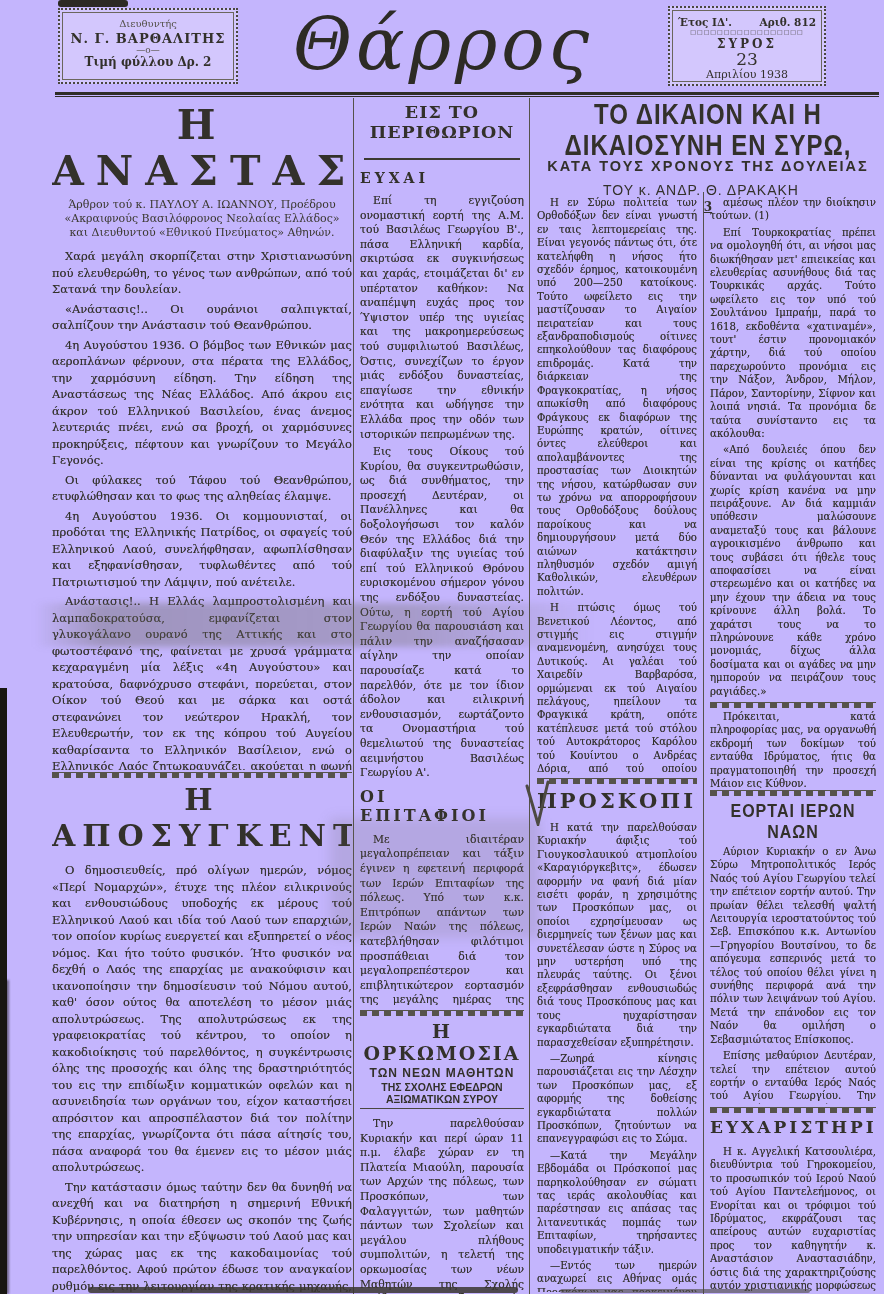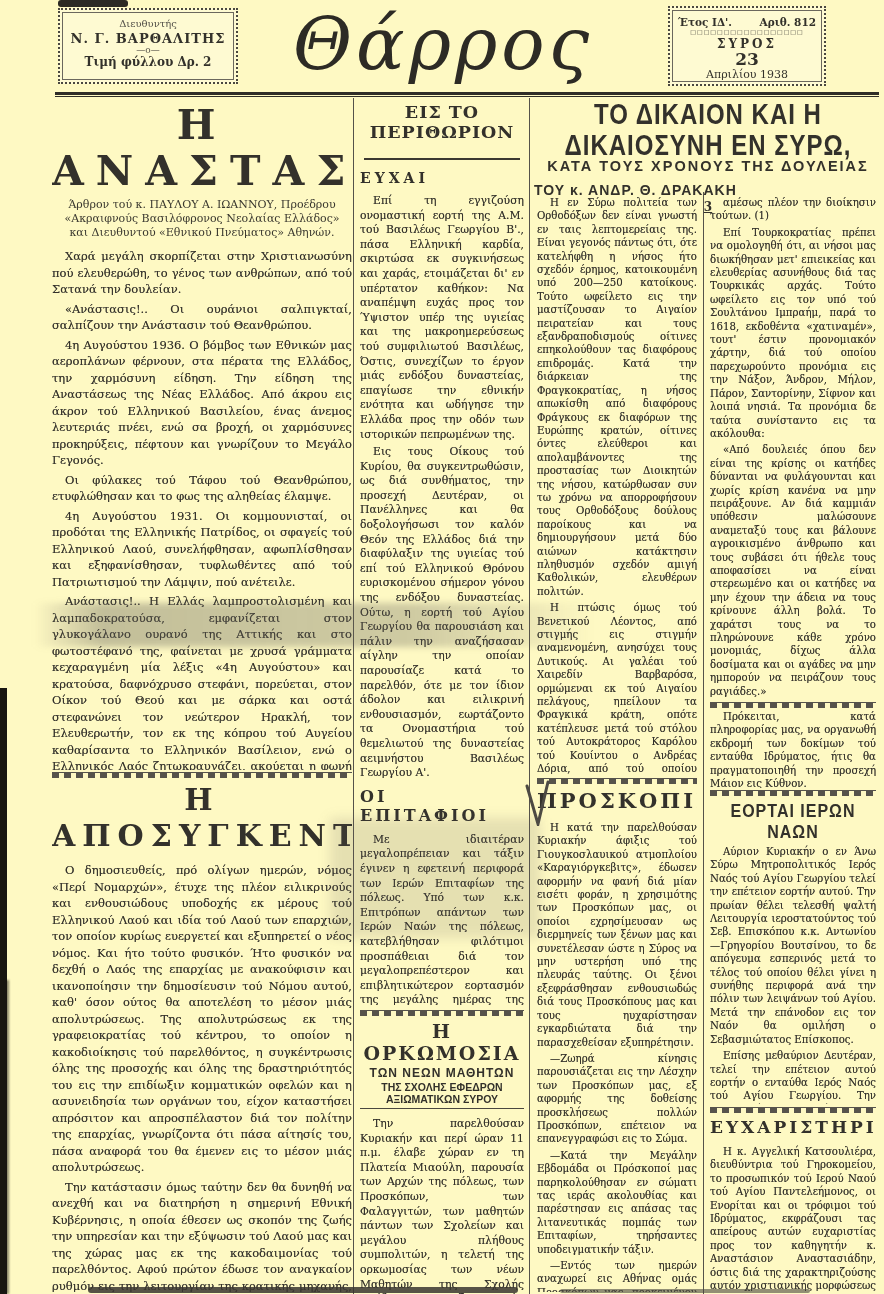--- a/index.html
+++ b/index.html
@@ -1,30 +1,30 @@
 <!DOCTYPE html>
 <html><head>
 <meta charset="utf-8">
 <style>
   html,body{margin:0;padding:0;background:#b9b7b2;}
-  .page{position:relative;width:884px;height:1294px;background:#fef9c3;overflow:hidden;
+  .page{position:relative;width:884px;height:1294px;background:#c4b5fd;overflow:hidden;
         font-family:"DejaVu Serif",serif;color:#33312b;}
   
   .box{position:absolute;border:2px dotted #4a473f;outline:1px solid #6b675d;outline-offset:-5px;
        text-align:center;padding-top:8px;box-sizing:border-box;background:rgba(255,255,255,.25);}
   .lbox{left:58px;top:8px;width:180px;height:76px;}
   .rbox{left:668px;top:6px;width:158px;height:80px;}
   .lbox .role{font-size:10px;color:#55524a;}
   .lbox .dname{font-size:13px;font-weight:bold;letter-spacing:1px;margin-top:2px;}
   .lbox .sep{font-size:9px;color:#55524a;line-height:8px;}
   .lbox .price{font-size:12px;font-weight:bold;margin-top:1px;}
   .rbox .yi{font-size:10.5px;font-weight:bold;display:flex;justify-content:space-between;padding:0 8px;}
   .rbox .orn{font-family:"DejaVu Sans",sans-serif;font-size:6px;letter-spacing:1px;color:#45423b;line-height:8px;}
   .rbox .city{font-size:12px;font-weight:bold;letter-spacing:3px;margin-top:1px;}
-  .rbox .day{font-size:17px;font-weight:bold;line-height:17px;}
+  .rbox .day{font-size:17px;font-weight:normal;line-height:17px;}
   .rbox .date{font-size:11px;}
   .masthead{position:absolute;left:238px;top:-2px;width:410px;height:94px;text-align:center;
             font-style:italic;font-size:72px;line-height:92px;color:#2d2b25;letter-spacing:4px;}
   .toprule{position:absolute;left:55px;top:92px;width:824px;height:5px;
            border-top:3px solid #2f2d27;border-bottom:1px solid #2f2d27;box-sizing:border-box;}
   
   .vrule{position:absolute;width:1px;background:#55524a;}
   
   .blk{position:absolute;overflow:hidden;box-sizing:border-box;}
   .b p{margin:0 0 3px;text-indent:13px;text-align:justify;
@@ -45,22 +45,22 @@
   .h-ork{font-size:19px;font-weight:bold;letter-spacing:2px;text-align:center;margin:4px 0 2px;}
   .h-ork-s1{font-family:"Liberation Sans",sans-serif;font-size:12px;font-weight:bold;letter-spacing:1px;
             text-align:center;margin:0 0 1px;}
   .h-ork-s2{font-family:"Liberation Sans",sans-serif;font-size:10.5px;font-weight:bold;text-align:center;
             border-bottom:1px solid #4a473f;padding-bottom:3px;margin:0 0 8px;}
   .dik-head{position:absolute;left:534px;top:99px;width:348px;height:92px;text-align:center;}
   .h-dik{font-family:"Liberation Sans",sans-serif;font-size:24px;font-weight:bold;letter-spacing:1px;
          line-height:26px;margin:0;transform:scaleY(1.2);transform-origin:top center;}
   .h-dik2{font-family:"Liberation Sans",sans-serif;font-size:14.5px;font-weight:bold;letter-spacing:2px;
           line-height:18px;margin:6px 0 0;}
-  .h-dik3{font-family:"Liberation Sans",sans-serif;font-size:14px;font-weight:bold;letter-spacing:1px;
-          text-align:left;padding-right:14px;margin:7px 0 0;}
+  .h-dik3{font-family:"Liberation Sans",sans-serif;font-size:14px;font-weight:normal;letter-spacing:1px;
+          text-align:center;padding-right:14px;margin:7px 0 0;}
   .dik-part{font-size:12px;font-weight:bold;text-align:center;margin-top:2px;text-decoration:underline;}
   .h-prosk{font-size:21px;font-weight:bold;letter-spacing:3px;text-align:center;margin:2px 0 8px;}
   .h-eortai{font-family:"Liberation Sans",sans-serif;font-size:16px;font-weight:bold;letter-spacing:1px;
             text-align:center;margin:3px 0 8px;transform:scaleY(1.15);transform-origin:top center;}
   .h-euxar{font-size:17px;font-weight:bold;letter-spacing:3px;text-align:center;margin:3px 0 8px;}
   
   .smear{position:absolute;left:34px;top:603px;width:560px;height:44px;pointer-events:none;
          background:linear-gradient(90deg,rgba(99,96,87,0),rgba(99,96,87,.38) 12%,rgba(99,96,87,.30) 68%,rgba(99,96,87,0));
          filter:blur(3px);}
   .smear2{position:absolute;left:330px;top:818px;width:210px;height:120px;pointer-events:none;
@@ -103,21 +103,21 @@
   <div class="vrule" style="left:529px;top:98px;height:1196px;"></div>
   <div class="vrule" style="left:703px;top:192px;height:1102px;"></div>
 
   <div class="blk b sz1" style="left:52px;top:100px;width:300px;height:670px;">
     <div class="h-anast">Η ΑΝΑΣΤΑΣΙΣ</div>
     <div class="sub-anast">Άρθρον τού κ. ΠΑΥΛΟΥ Α. ΙΩΑΝΝΟΥ, Προέδρου «Ακραιφνούς Βασιλόφρονος Νεολαίας Ελλάδος» και Διευθυντού «Εθνικού Πνεύματος» Αθηνών.</div>
     <p>Χαρά μεγάλη σκορπίζεται στην Χριστιανωσύνη πού ελευθερώθη, το γένος των ανθρώπων, από τού Σατανά την δουλείαν.</p>
     <p>«Ανάστασις!.. Οι ουράνιοι σαλπιγκταί, σαλπίζουν την Ανάστασιν τού Θεανθρώπου.</p>
     <p>4η Αυγούστου 1936. Ο βόμβος των Εθνικών μας αεροπλάνων φέρνουν, στα πέρατα της Ελλάδος, την χαρμόσυνη είδηση. Την είδηση της Αναστάσεως της Νέας Ελλάδος. Από άκρου εις άκρον τού Ελληνικού Βασιλείου, ένας άνεμος λευτεριάς πνέει, ενώ σα βροχή, οι χαρμόσυνες προκηρύξεις, πέφτουν και γνωρίζουν το Μεγάλο Γεγονός.</p>
     <p>Οι φύλακες τού Τάφου τού Θεανθρώπου, ετυφλώθησαν και το φως της αληθείας έλαμψε.</p>
-    <p>4η Αυγούστου 1931. Οι κομμουνισταί, οι προδόται της Ελληνικής Πατρίδος, οι σφαγείς τού Ελληνικού Λαού, συνελήφθησαν, αφωπλίσθησαν και εξηφανίσθησαν, τυφλωθέντες από τού Πατριωτισμού την Λάμψιν, πού ανέτειλε.</p>
+    <p>4η Αυγούστου 1936. Οι κομμουνισταί, οι προδόται της Ελληνικής Πατρίδος, οι σφαγείς τού Ελληνικού Λαού, συνελήφθησαν, αφωπλίσθησαν και εξηφανίσθησαν, τυφλωθέντες από τού Πατριωτισμού την Λάμψιν, πού ανέτειλε.</p>
     <p>Ανάστασις!.. Η Ελλάς λαμπροστολισμένη και λαμπαδοκρατούσα, εμφανίζεται στον γλυκογάλανο ουρανό της Αττικής και στο φωτοστέφανό της, φαίνεται με χρυσά γράμματα κεχαραγμένη μία λέξις «4η Αυγούστου» και κρατούσα, δαφνόχρυσο στεφάνι, πορεύεται, στον Οίκον τού Θεού και με σάρκα και οστά στεφανώνει τον νεώτερον Ηρακλή, τον Ελευθερωτήν, τον εκ της κόπρου τού Αυγείου καθαρίσαντα το Ελληνικόν Βασίλειον, ενώ ο Ελληνικός Λαός ζητωκραυγάζει, ακούεται η φωνή τού Ποιμενάρχου, Εθνικού μας Κυβερνήτου Ιωάννου Μεταξά, να καλεί τους Έλληνας στο «Δεύτε λάβετε φως αληθινόν» και ο Λαός με τα καθαρά χέρια δέχεται το φως τού Εθνικισμού, το σωτήριον φως, το φως της 4ης Αυγούστου.</p>
 
   </div>
 
   <div class="chain-abs" style="left:52px;top:772px;width:300px;"></div>
 
   <div class="blk b sz1" style="left:52px;top:780px;width:300px;height:512px;">
     <div class="h-apos">Η ΑΠΟΣΥΓΚΕΝΤΡΩΣΙΣ</div>
     <p>Ο δημοσιευθείς, πρό ολίγων ημερών, νόμος «Περί Νομαρχών», έτυχε της πλέον ειλικρινούς και ενθουσιώδους υποδοχής εκ μέρους τού Ελληνικού Λαού και ιδία τού Λαού των επαρχιών, τον οποίον κυρίως ευεργετεί και εξυπηρετεί ο νέος νόμος. Και ήτο τούτο φυσικόν. Ήτο φυσικόν να δεχθή ο Λαός της επαρχίας με ανακούφισιν και ικανοποίησιν την δημοσίευσιν τού Νόμου αυτού, καθ' όσον ούτος θα αποτελέση το μέσον μιάς απολυτρώσεως. Της απολυτρώσεως εκ της γραφειοκρατίας τού κέντρου, το οποίον η κακοδιοίκησις τού παρελθόντος, η συγκέντρωσις όλης της προσοχής και όλης της δραστηριότητός του εις την επιδίωξιν κομματικών οφελών και η ασυνειδησία των οργάνων του, είχον καταστήσει απρόσιτον και απροσπέλαστον διά τον πολίτην της επαρχίας, γνωρίζοντα ότι πάσα αίτησίς του, πάσα αναφορά του θα έμενεν εις το μέσον μιάς απολυτρώσεως.</p>
     <p>Την κατάστασιν όμως ταύτην δεν θα δυνηθή να ανεχθή και να διατηρήση η σημερινή Εθνική Κυβέρνησις, η οποία έθεσεν ως σκοπόν της ζωής την υπηρεσίαν και την εξύψωσιν τού Λαού μας και της χώρας μας εκ της κακοδαιμονίας τού παρελθόντος. Αφού πρώτον έδωσε τον αναγκαίον ρυθμόν εις την λειτουργίαν της κρατικής μηχανής, αφού έδωσε εις τα κρατικά όργανα να εννοήσουν την αποστολήν των και τας υποχρεώσεις των, εμελέτησε και το μέγα ζήτημα της διοικήσεως της χώρας, κατέληξε δε εις την απόφασιν της αποκεντρωτικής διοργανώσεως τού κράτους. Διά τούτο οι επαρχιακοί πληθυσμοί υπεδέχθησαν με ειλικρινή ενθουσιασμόν το νέον νομοθέτημα, το οποίον θα τους απαλλάξη από τα δεσμά τού συγκεντρωτισμού και θα τους φέρη πλησιέστερον προς την Εθνικήν Κυβέρνησιν και την αστικότητα με την οποίαν εργάζεται αύτη.</p>
@@ -155,21 +155,21 @@
     <p>Η εν Σύρω πολιτεία των Ορθοδόξων δεν είναι γνωστή εν ταις λεπτομερείαις της. Είναι γεγονός πάντως ότι, ότε κατελήφθη η νήσος ήτο σχεδόν έρημος, κατοικουμένη υπό 200—250 κατοίκους. Τούτο ωφείλετο εις την μαστίζουσαν το Αιγαίον πειρατείαν και τους εξανδραποδισμούς οίτινες επηκολούθουν τας διαφόρους επιδρομάς. Κατά την διάρκειαν της Φραγκοκρατίας, η νήσος απωκίσθη από διαφόρους Φράγκους εκ διαφόρων της Ευρώπης κρατών, οίτινες όντες ελεύθεροι και απολαμβάνοντες της προστασίας των Διοικητών της νήσου, κατώρθωσαν συν τω χρόνω να απορροφήσουν τους Ορθοδόξους δούλους παροίκους και να δημιουργήσουν μετά δύο αιώνων κατάκτησιν πληθυσμόν σχεδόν αμιγή Καθολικών, ελευθέρων πολιτών.</p>
     <p>Η πτώσις όμως τού Βενετικού Λέοντος, από στιγμής εις στιγμήν αναμενομένη, ανησύχει τους Δυτικούς. Αι γαλέαι τού Χαιρεδίν Βαρβαρόσα, ορμώμεναι εκ τού Αιγαίου πελάγους, ηπείλουν τα Φραγκικά κράτη, οπότε κατέπλευσε μετά τού στόλου τού Αυτοκράτορος Καρόλου τού Κουίντου ο Ανδρέας Δόρια, από τού οποίου ανεμένετο η σωτηρία των Βενετικών κτήσεων.</p>
 
   </div>
 
   <div class="chain-abs" style="left:537px;top:778px;width:160px;"></div>
 
   <div class="blk b sz3" style="left:537px;top:786px;width:160px;height:506px;">
     <div class="h-prosk">ΠΡΟΣΚΟΠΙΚΑ</div>
     <p>Η κατά την παρελθούσαν Κυριακήν άφιξις τού Γιουγκοσλαυικού ατμοπλοίου «Καραγιόργκεβιτς», έδωσεν αφορμήν να φανή διά μίαν εισέτι φοράν, η χρησιμότης των Προσκόπων μας, οι οποίοι εχρησίμευσαν ως διερμηνείς των ξένων μας και συνετέλεσαν ώστε η Σύρος να μην υστερήση υπό της πλευράς ταύτης. Οι ξένοι εξεφράσθησαν ενθουσιωδώς διά τους Προσκόπους μας και τους ηυχαρίστησαν εγκαρδιώτατα διά την παρασχεθείσαν εξυπηρέτησιν.</p>
-    <p>—Ζωηρά κίνησις παρουσιάζεται εις την Λέσχην των Προσκόπων μας, εξ αφορμής της δοθείσης προσκλήσεως πολλών Προσκόπων, επέτειον να επανεγγραφώσι εις το Σώμα.</p>
+    <p>—Ζωηρά κίνησις παρουσιάζεται εις την Λέσχην των Προσκόπων μας, εξ αφορμής της δοθείσης εγκαρδιώτατα πολλών Προσκόπων, ζητούντων να επανεγγραφώσι εις το Σώμα.</p>
     <p>—Κατά την Μεγάλην Εβδομάδα οι Πρόσκοποί μας παρηκολούθησαν εν σώματι τας ιεράς ακολουθίας και παρέστησαν εις απάσας τας λιτανευτικάς πομπάς των Επιταφίων, τηρήσαντες υποδειγματικήν τάξιν.</p>
     <p>—Εντός των ημερών αναχωρεί εις Αθήνας ομάς Προσκόπων μας, προκειμένου να λάβη μέρος εις τας εκεί οργανουμένας προσκοπικάς εορτάς και επιδείξεις.</p>
   </div>
 
   <div class="blk b sz3" style="left:710px;top:196px;width:166px;height:502px;">
     <p>αμέσως πλέον την διοίκησιν τούτων. (1)</p>
     <p>Επί Τουρκοκρατίας πρέπει να ομολογηθή ότι, αι νήσοι μας διωκήθησαν μετ' επιεικείας και ελευθερίας ασυνήθους διά τας Τουρκικάς αρχάς. Τούτο ωφείλετο εις τον υπό τού Σουλτάνου Ιμπραήμ, παρά το 1618, εκδοθέντα «χατιναμέν», τουτ' έστιν προνομιακόν χάρτην, διά τού οποίου παρεχωρούντο προνόμια εις την Νάξον, Άνδρον, Μήλον, Πάρον, Σαντορίνην, Σίφνον και λοιπά νησιά. Τα προνόμια δε ταύτα συνίσταντο εις τα ακόλουθα:</p>
     <p>«Από δουλειές όπου δεν είναι της κρίσης οι κατήδες δύνανται να φυλάγουνται και χωρίς κρίση κανένα να μην πειράξουνε. Αν διά καμμιάν υπόθεσιν μαλώσουνε αναμεταξύ τους και βάλουνε αγροικισμένο άνθρωπο και τους συβάσει ότι ήθελε τους αποφασίσει να είναι στερεωμένο και οι κατήδες να μην έχουν την άδεια να τους κρίνουνε άλλη βολά. Το χαράτσι τους να το πληρώνουνε κάθε χρόνο μονομιάς, δίχως άλλα δοσίματα και οι αγάδες να μην ημπορούν να πειράζουν τους ραγιάδες.»</p>
 
   </div>

